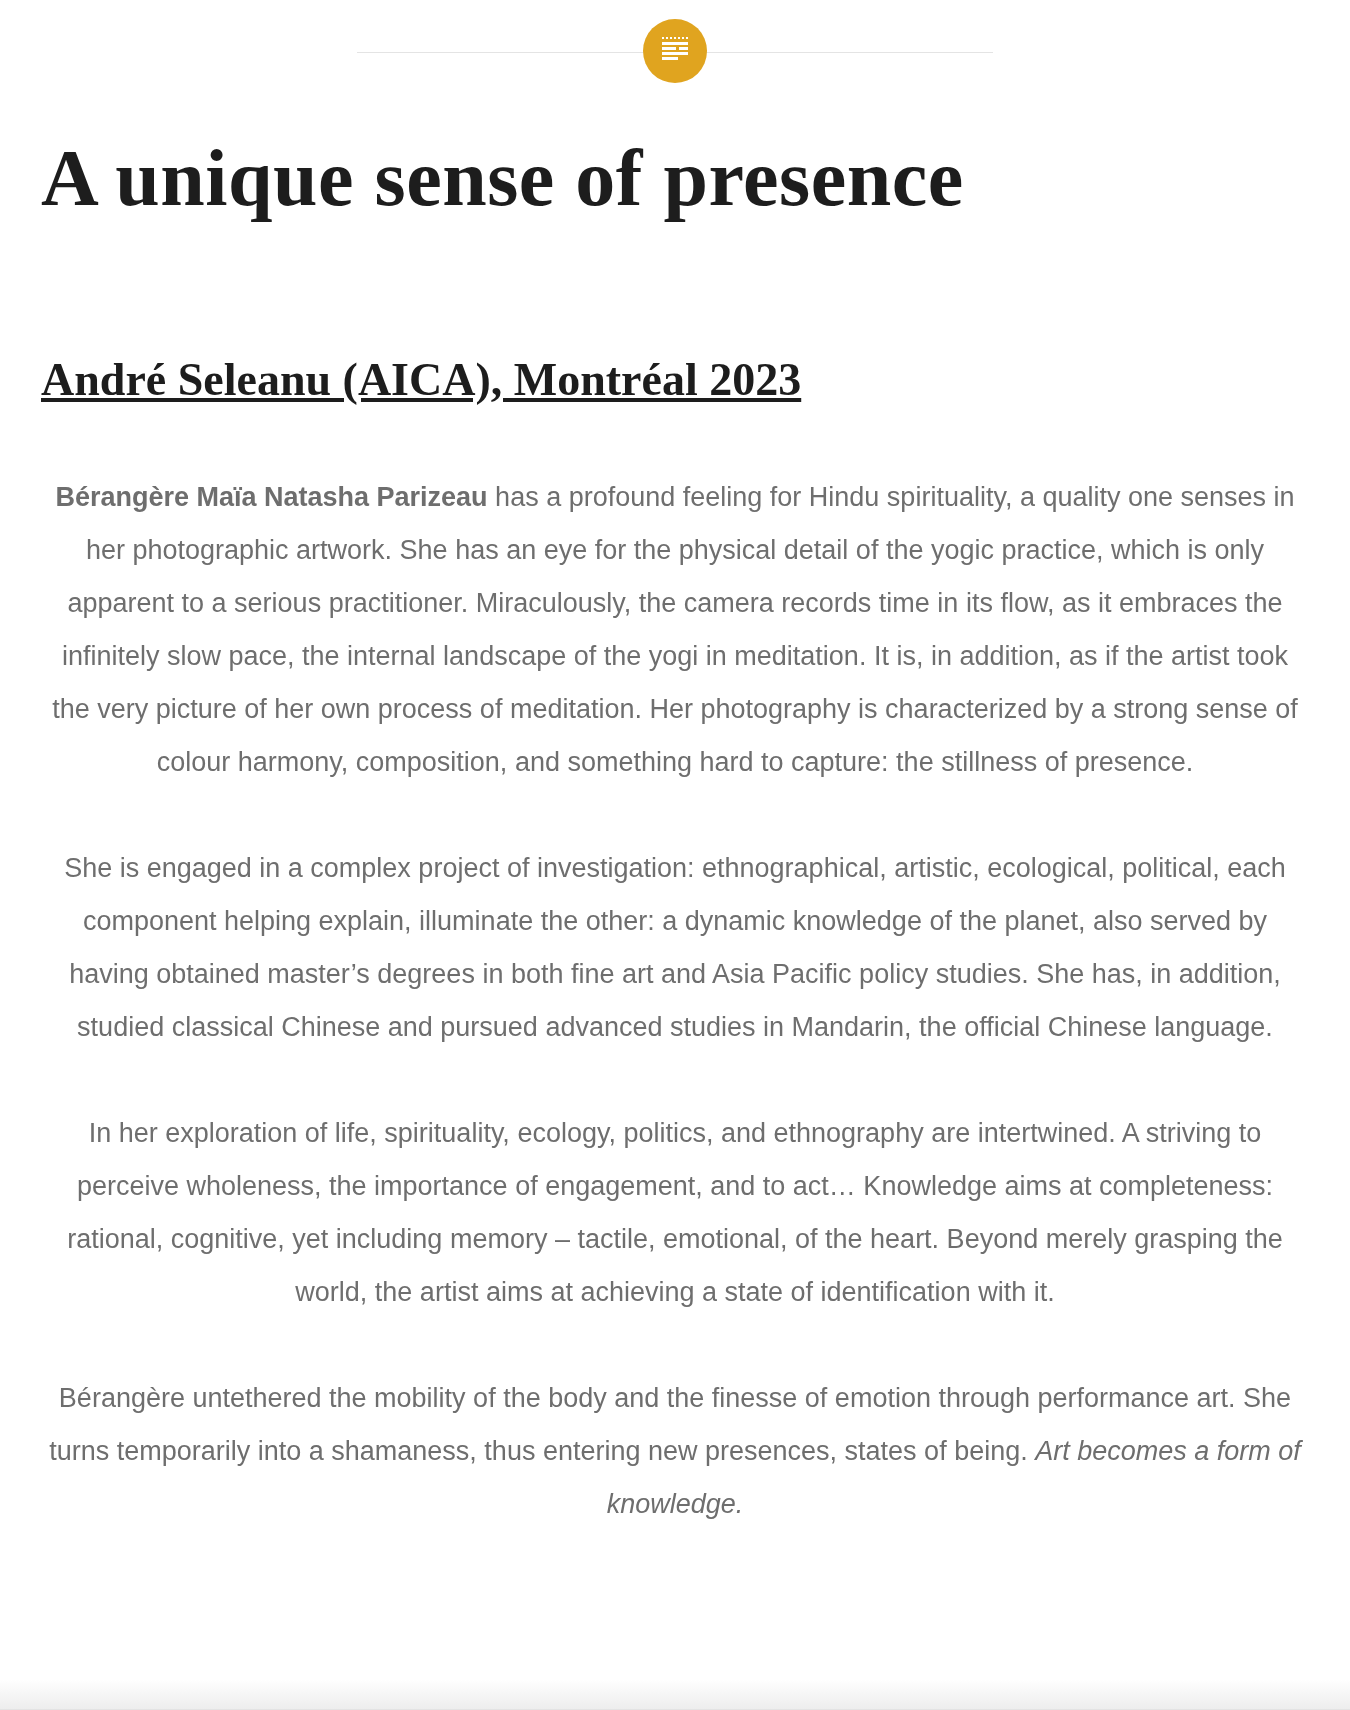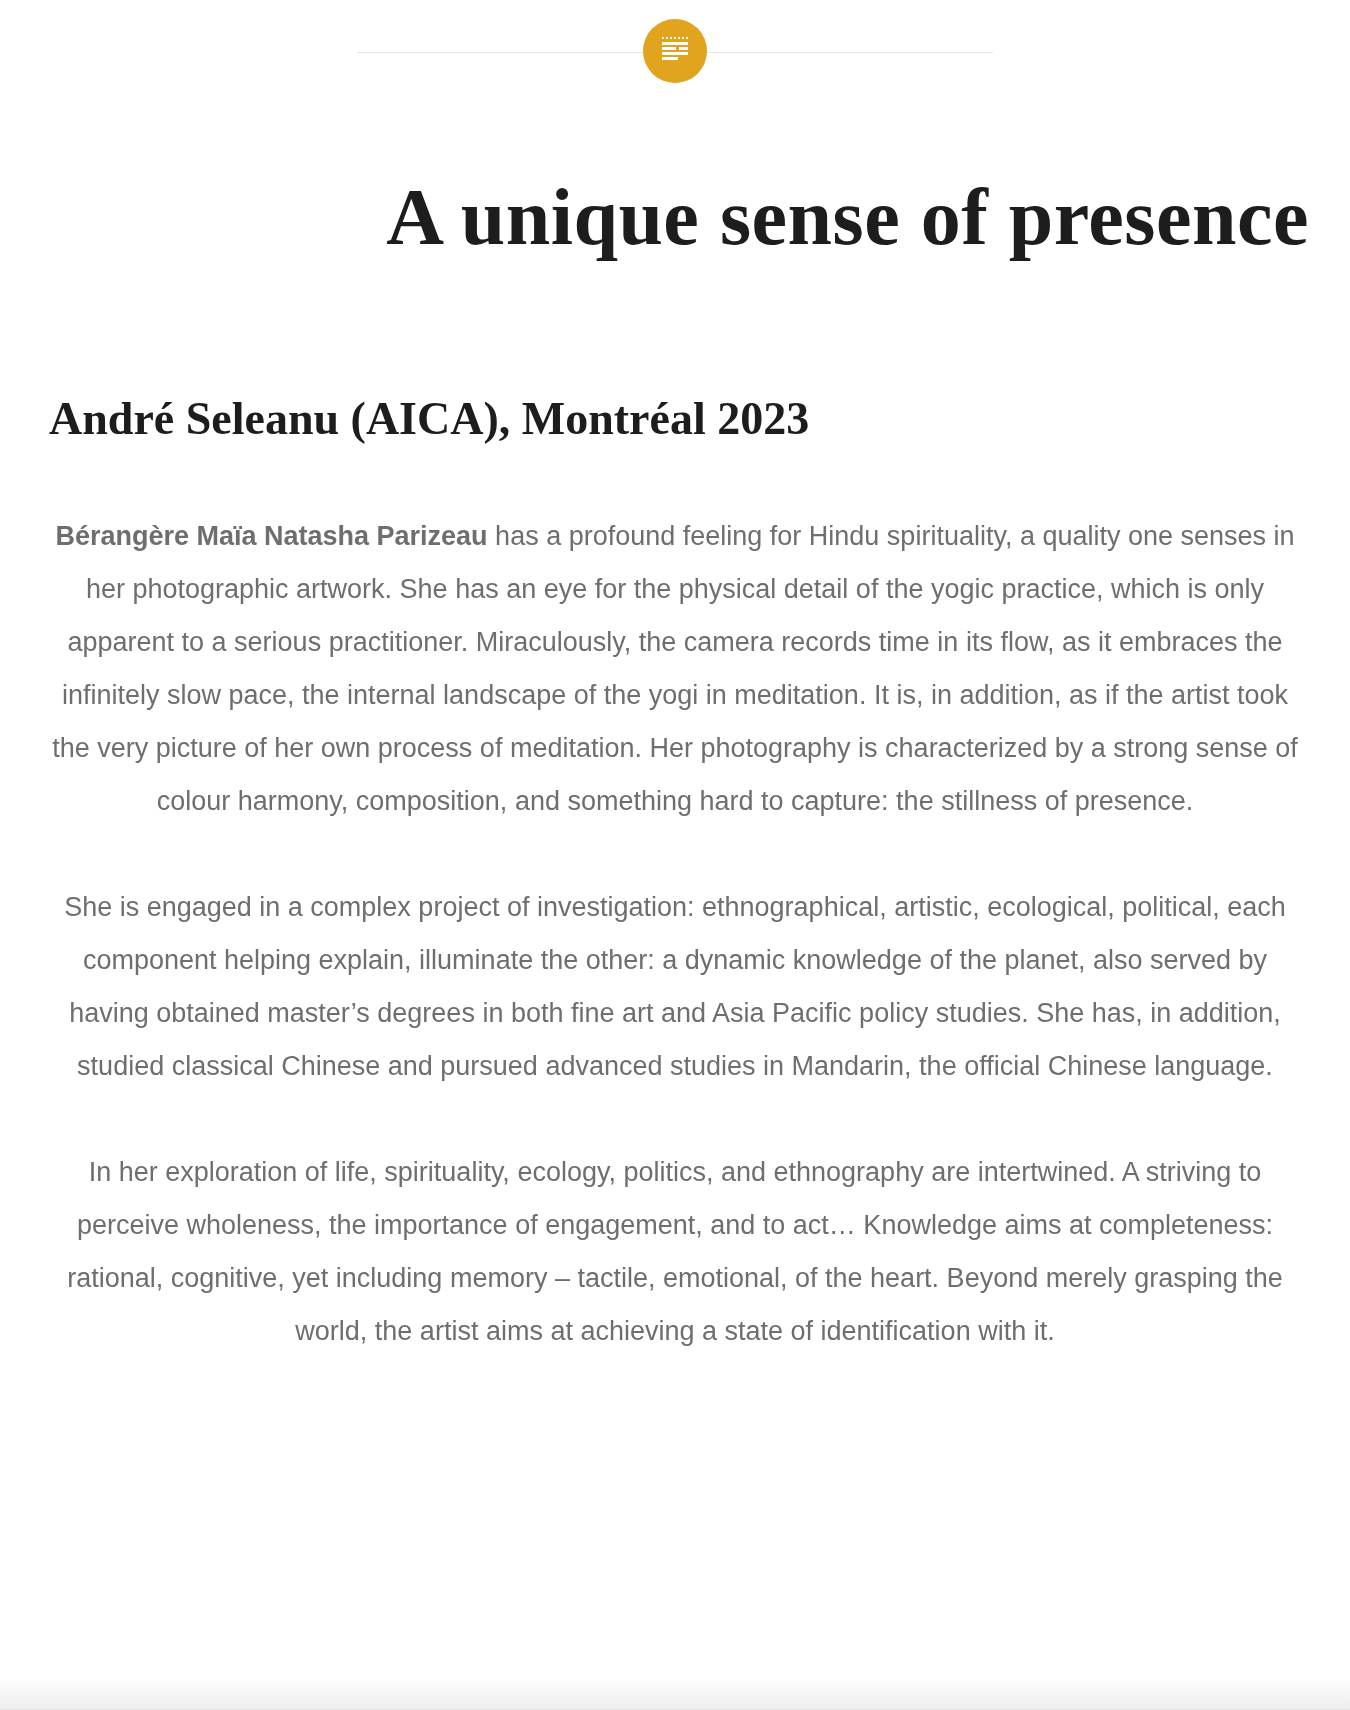--- a/index.html
+++ b/index.html
@@ -47,31 +47,32 @@
   .content {
     width: 1268px;
     margin: 0 auto;
   }
   h1.post-title {
     font-family: "Liberation Serif", serif;
     font-weight: 700;
     color: #1d1d1d;
     font-size: 80px;
     line-height: 1.2;
-    text-align: right;
-    margin: 66px 0 0 0;
+    text-align: left;
+    margin: 27px 0 0 0;
     letter-spacing: 0.5px;
   }
   h2.author-line {
     font-family: "Liberation Serif", serif;
     font-weight: 700;
     color: #1d1d1d;
     font-size: 46px;
     line-height: 1.2;
-    margin: 126px 0 0 8px;
+    margin: 126px 0 0 0;
+    text-decoration: underline;
   }
   .body-copy p {
     color: #6e6e6e;
     font-size: 27px;
     line-height: 53px;
     margin: 0 0 53px 0;
     text-align: center;
   }
   .body-copy p.first {
     margin-top: 64px;
@@ -129,16 +130,17 @@
 
   <h2 class="author-line">André Seleanu (AICA), Montréal 2023</h2>
 
   <div class="body-copy">
     <p class="first"><b>Bérangère Maïa Natasha Parizeau</b><span> has a profound feeling for Hindu spirituality, a quality one senses in her photographic artwork. She has an eye for the physical detail of the yogic practice, which is only apparent to a serious practitioner. Miraculously, the camera records time in its flow, as it embraces the infinitely slow pace, the internal landscape of the yogi in meditation. It is, in addition, as if the artist took the very picture of her own process of meditation. Her photography is characterized by a strong sense of colour harmony, composition, and something hard to capture: the stillness of presence.</span></p>
 
     <p><span>She is engaged in a complex project of investigation: ethnographical, artistic, ecological, political, each component helping explain, illuminate the other: a dynamic knowledge of the planet, also served by having obtained master’s degrees in both fine art and Asia Pacific policy studies. She has, in addition, studied classical Chinese and pursued advanced studies in Mandarin, the official Chinese language.</span></p>
 
     <p><span>In her exploration of life, spirituality, ecology, politics, and ethnography are intertwined. A striving to perceive wholeness, the importance of engagement, and to act… Knowledge aims at completeness: rational, cognitive, yet including memory – tactile, emotional, of the heart. Beyond merely grasping the world, the artist aims at achieving a state of identification with it.</span></p>
 
+    <p><span>Bérangère untethered the mobility of the body and the finesse of emotion through performance art. She turns temporarily into a shamaness, thus entering new presences, states of being. </span><i>Art becomes a form of knowledge.</i></p>
   </div>
 </div>
 
 <div class="bottom-fade"></div>
 
 </body></html>

